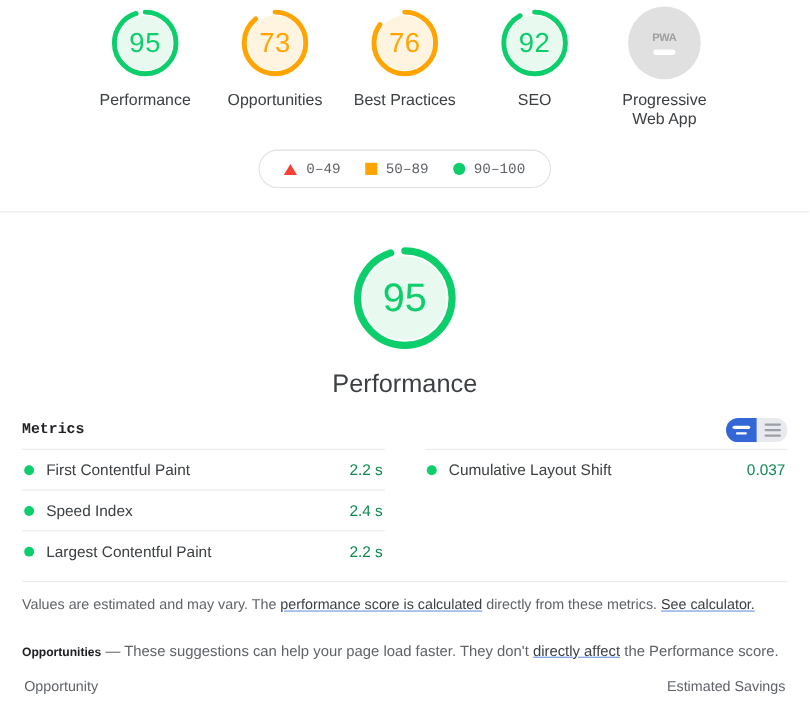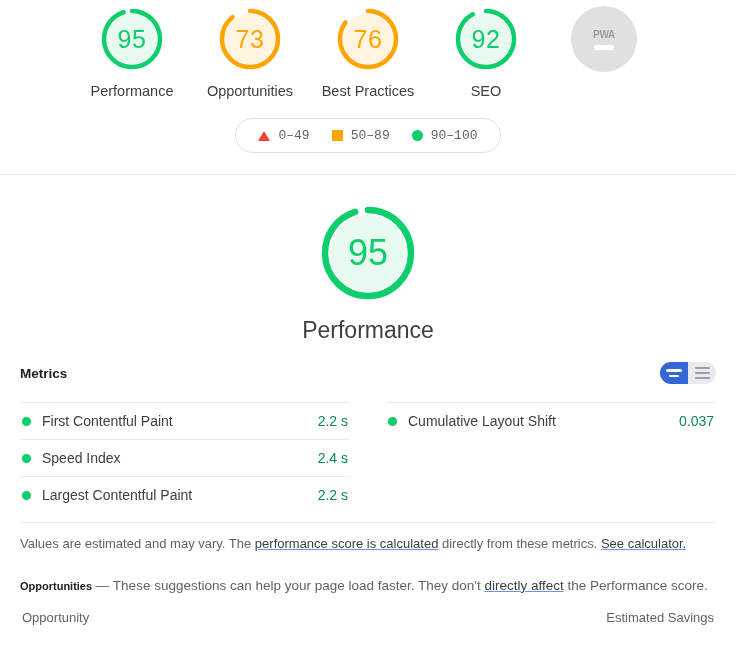--- a/index.html
+++ b/index.html
@@ -162,21 +162,22 @@
 
   
   .metrics-section {
     padding: 0 20px;
     margin-top: 18px;
   }
   .metrics-head {
     display: flex;
     align-items: center;
     justify-content: space-between;
-    margin-bottom: 18px;
+    margin-bottom: 6px;
+    font-family: Liberation Mono, monospace;
   }
   .metrics-title {
     font-size: 13.5px;
     font-weight: bold;
     color: #202124;
   }
   .toggle {
     display: flex;
     width: 56px;
     height: 22px;
@@ -314,20 +315,21 @@
       <span class="gauge-score" style="color:#0cce6b">92</span>
     </div>
     <div class="gauge-label">SEO</div>
   </div>
 
   <div class="gauge-cell">
     <div class="pwa-badge">
       <span class="pwa-text">PWA</span>
       <span class="pwa-dash"></span>
     </div>
+    <div class="gauge-label">Progressive Web App</div>
   </div>
 
 </div>
 
 <div class="legend-row">
   <div class="legend-pill">
     <div class="legend-item">
       <span class="tri"></span>
       <span>0–49</span>
     </div>

